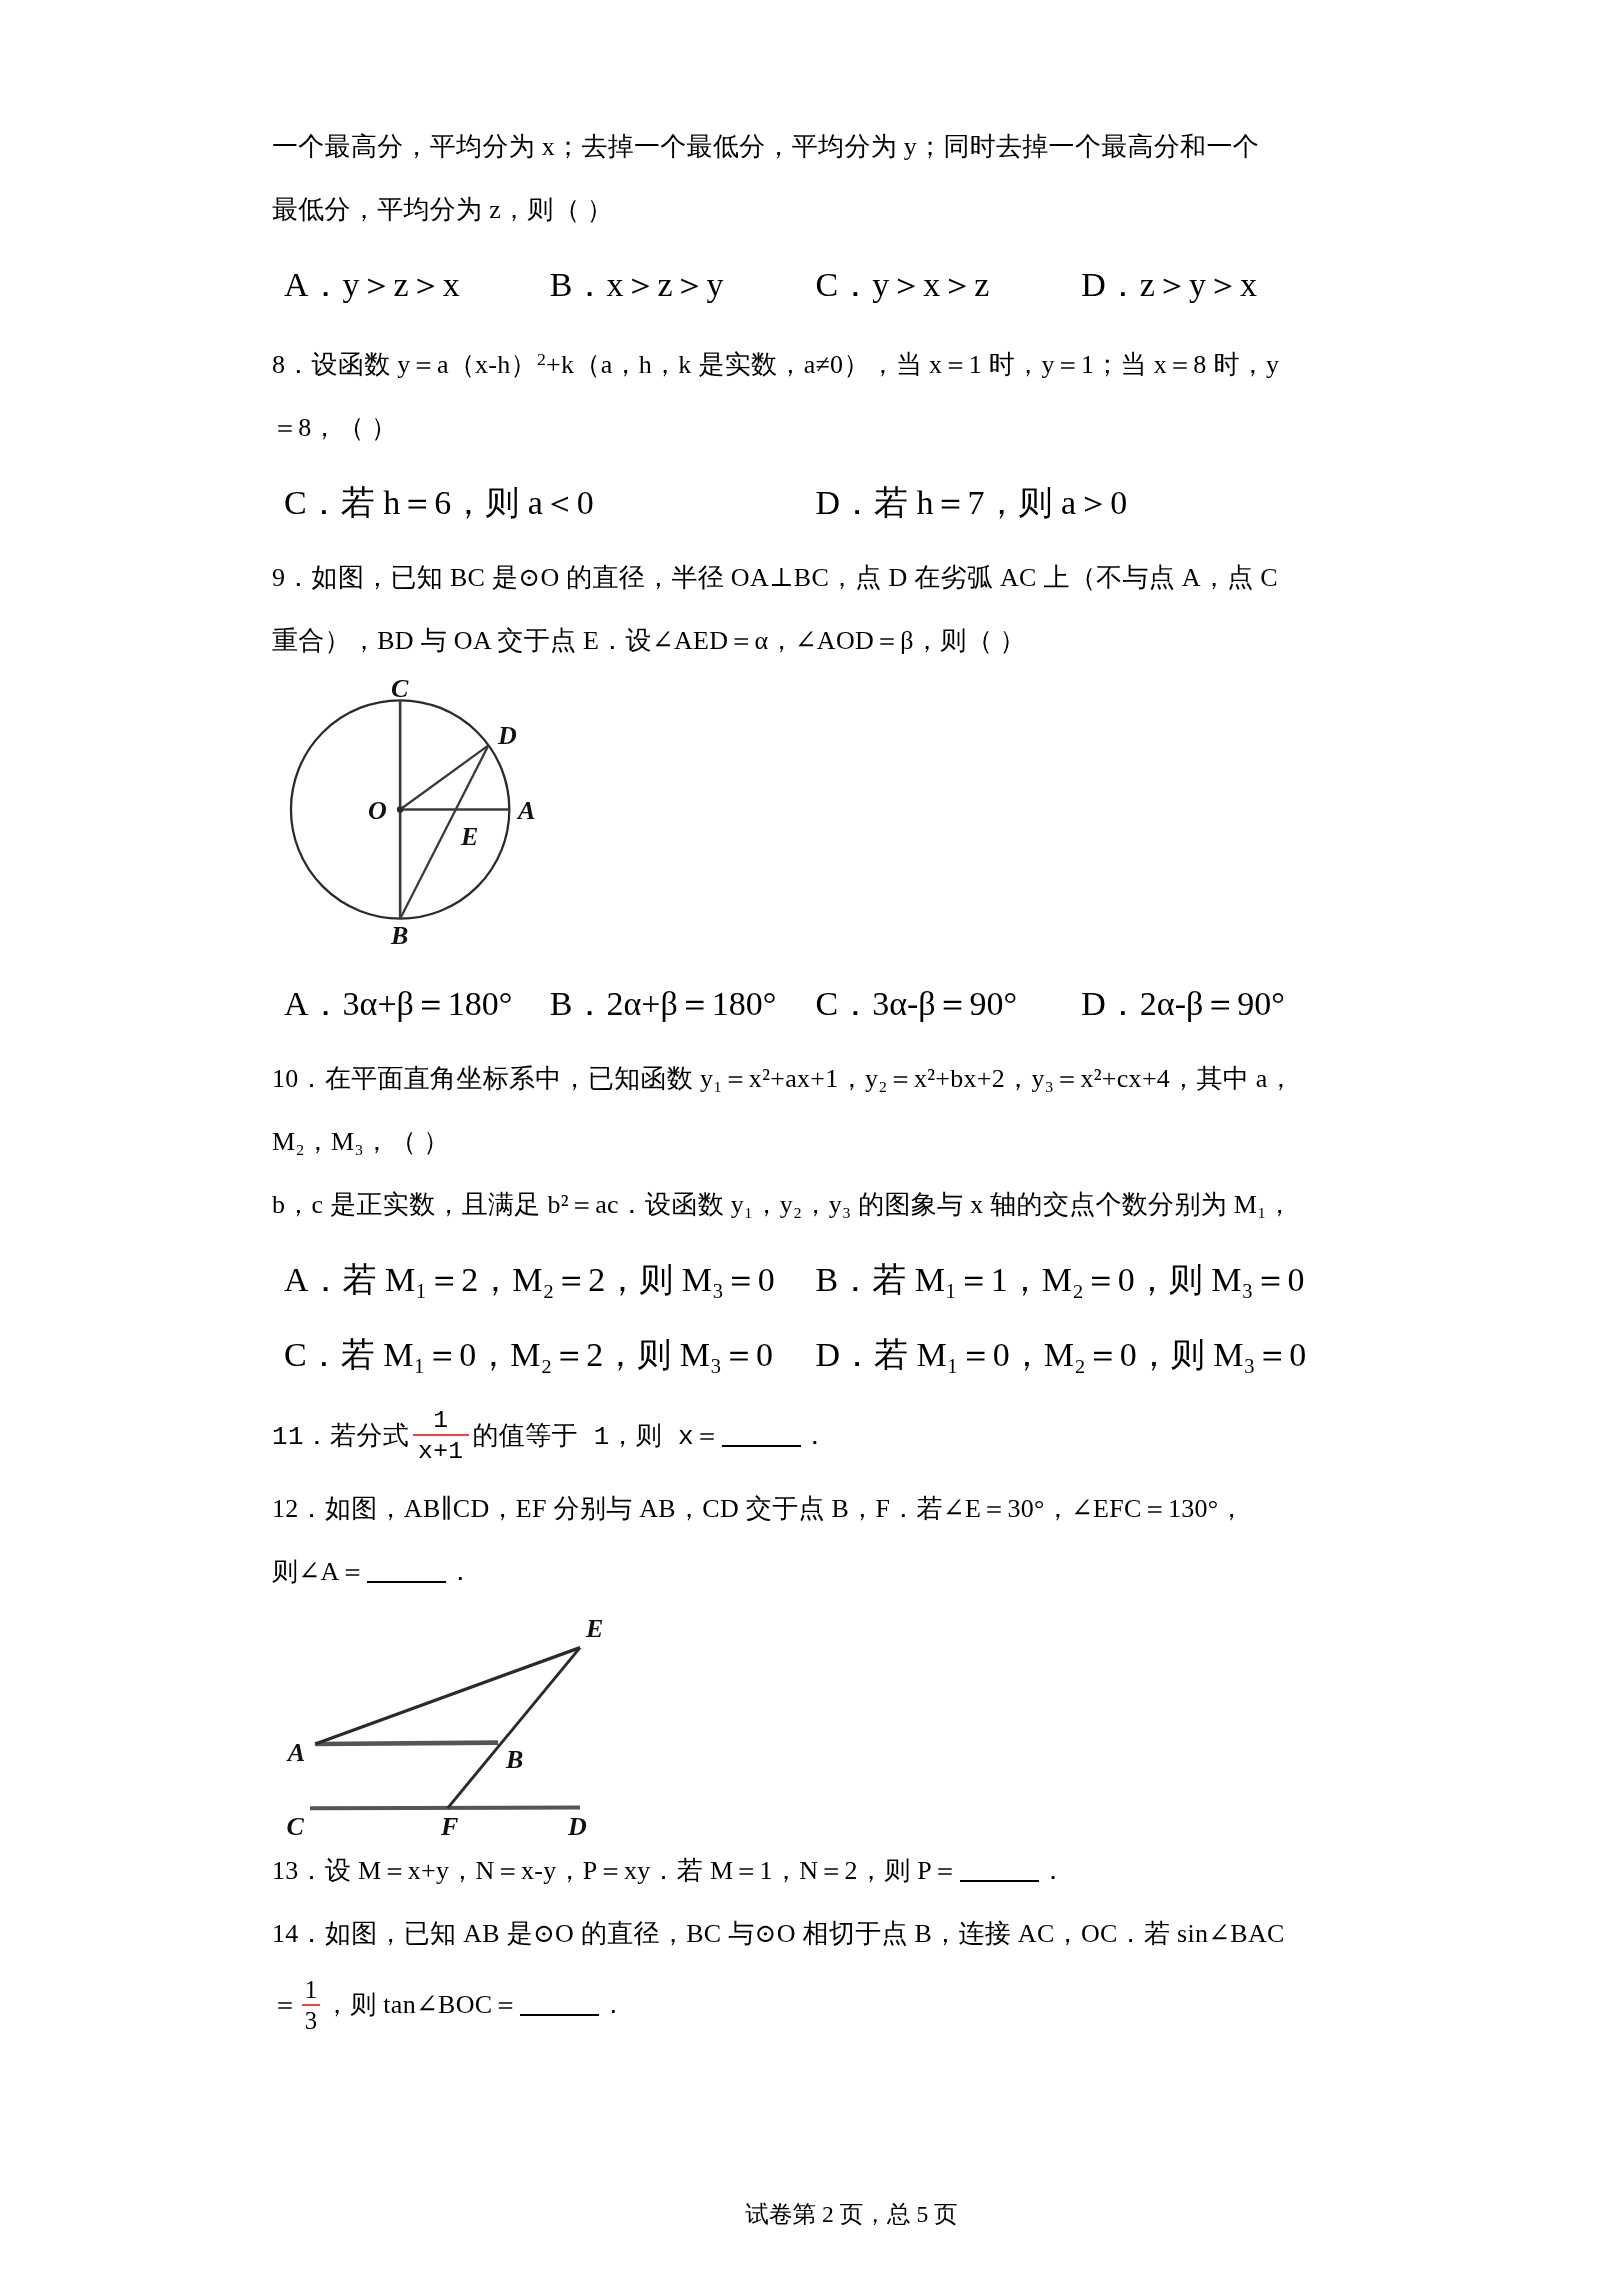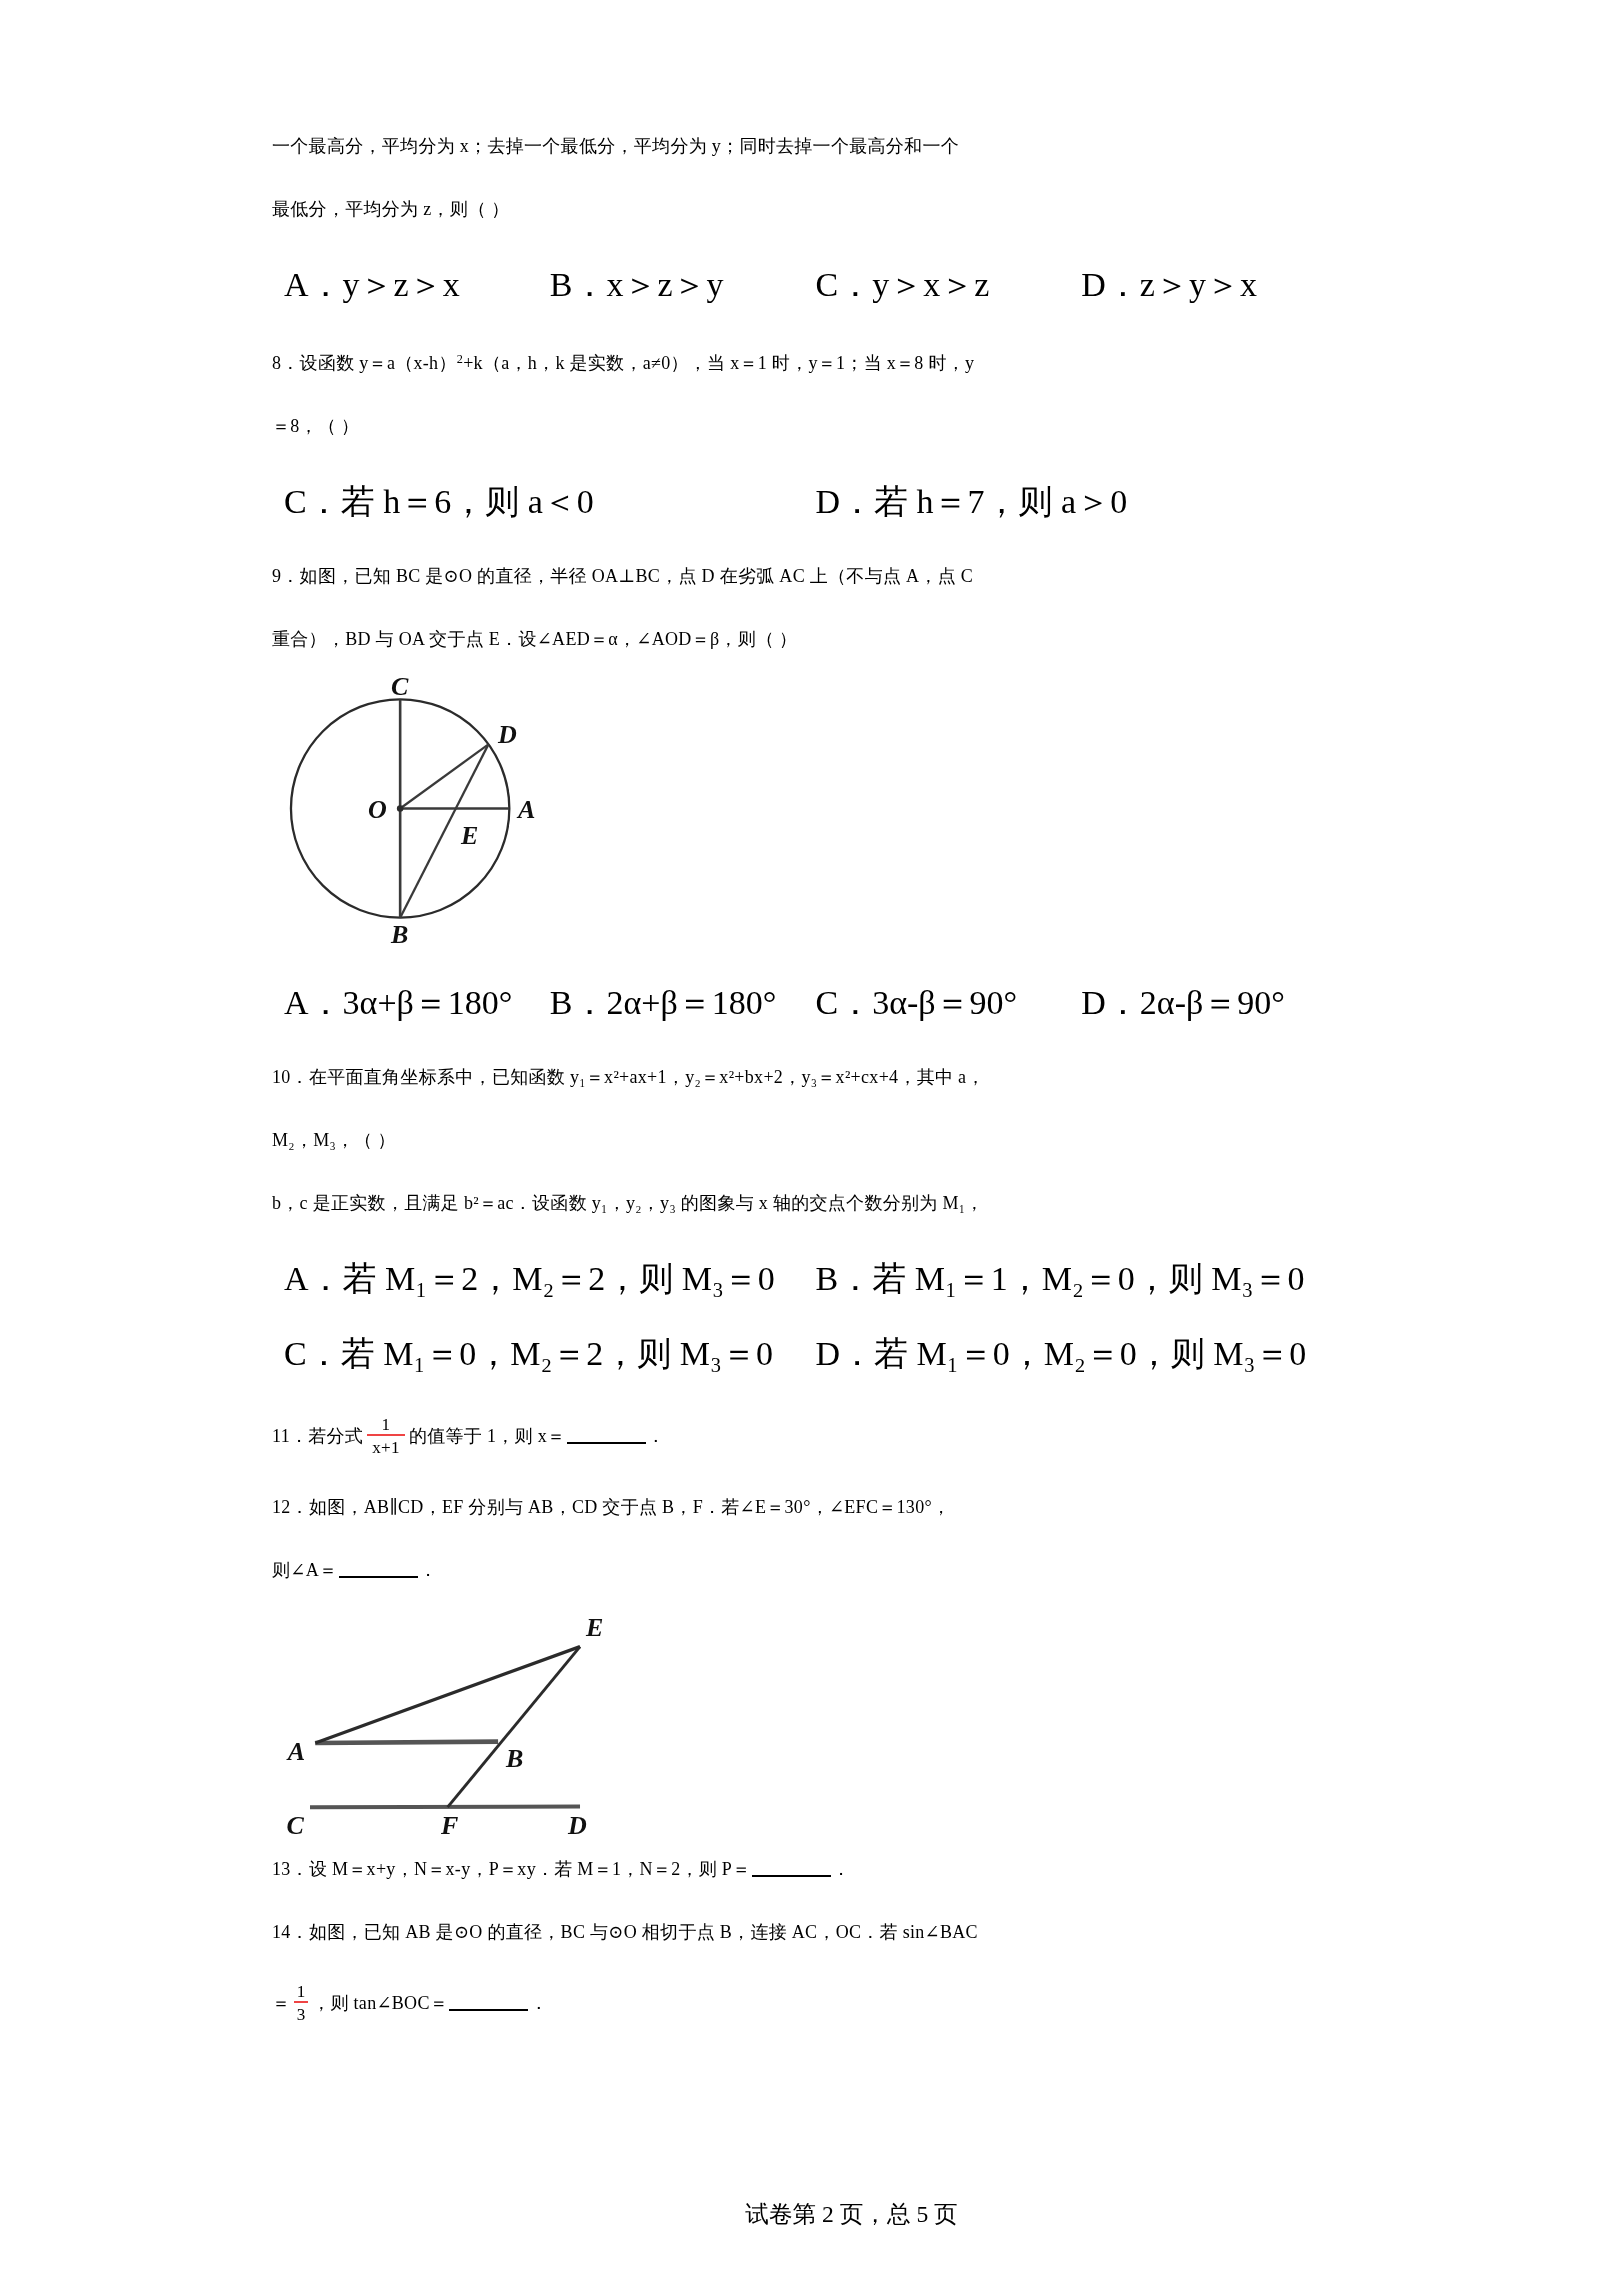--- a/index.html
+++ b/index.html
@@ -22,21 +22,21 @@
   }
   .content {
     position: absolute;
     left: 272px;
     top: 115px;
     width: 1087px;
   }
 
   
   .para {
-    font-size: 18px;
+    font-size: 26px;
     line-height: 63px;
     letter-spacing: 0.3px;
     text-align: left;
     margin: 0;
     white-space: normal;
   }
   .cjk { font-family: "Liberation Serif", "DejaVu Serif", serif; }
   .sup {
     font-size: 0.68em;
     vertical-align: 0.45em;
@@ -208,21 +208,21 @@
     </div>
     <div class="opts two">
       <div class="opt">
         <span>C</span>．<span>若 M₁＝0，M₂＝2，则 M₃＝0</span>
       </div>
       <div class="opt">
         <span>D</span>．<span>若 M₁＝0，M₂＝0，则 M₃＝0</span>
       </div>
     </div>
 
-    <div class="para cjk" style="line-height:79px;">
+    <div class="para cjk" style="line-height:79px;font-family:Liberation Mono, monospace;">
       <span>11．</span><span>若分式</span><span class="frac"><span class="num">1</span><span class="den">x+1</span></span><span>的值等于 1，则 x＝</span><span class="blank"></span><span>．</span>
     </div>
 
     <div class="para cjk">
       <span>12．</span><span>如图，AB∥CD，EF 分别与 AB，CD 交于点 B，F．若∠E＝30°，∠EFC＝130°，</span>
     </div>
     <div class="para cjk">
       <span>则∠A＝</span><span class="blank"></span><span>．</span>
     </div>
 

